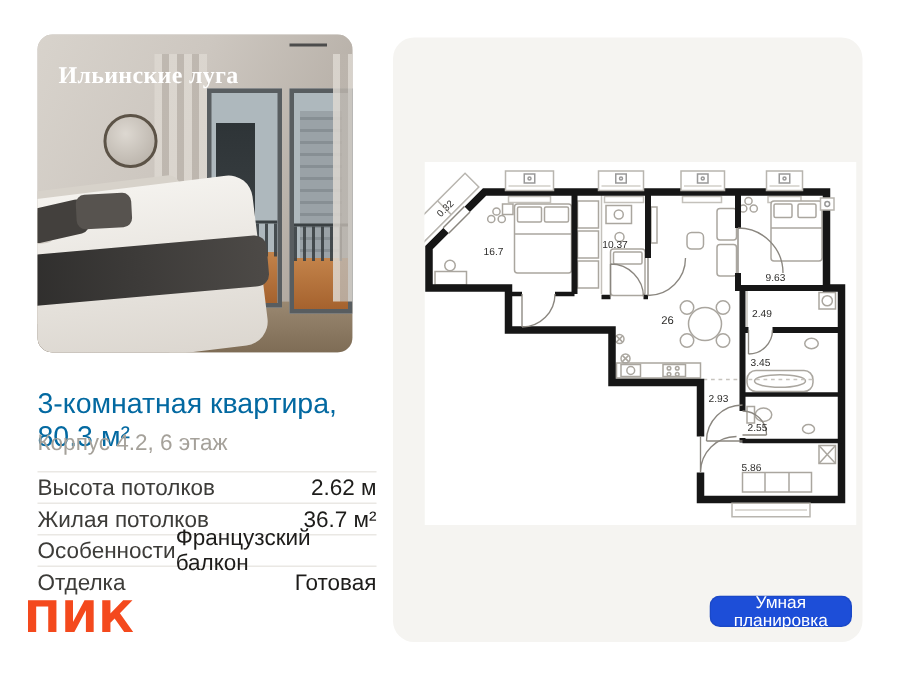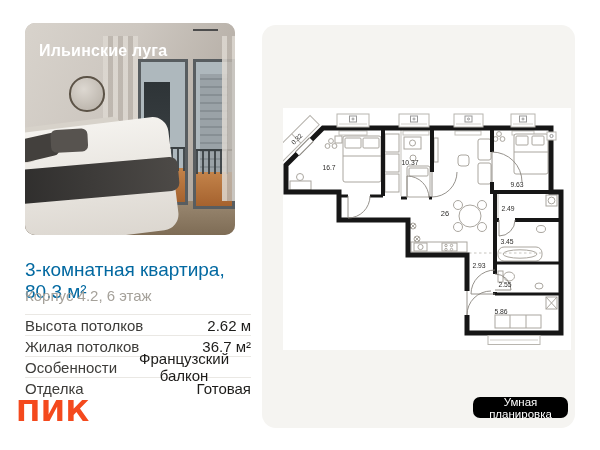--- a/index.html
+++ b/index.html
@@ -1,20 +1,20 @@
 <!DOCTYPE html>
 <html><head>
 <meta charset="utf-8">
 <style>
   html,body{margin:0;padding:0;}
   body{width:600px;height:450px;background:#ffffff;font-family:"Liberation Sans",sans-serif;position:relative;overflow:hidden;}
   .stage{position:absolute;inset:0;}
 
   
-  .photo-card{position:absolute;left:25px;top:23px;width:210px;height:212px;border-radius:10px;overflow:hidden;background:#c2bcb4;}
+  .photo-card{position:absolute;left:25px;top:23px;width:210px;height:212px;border-radius:10px;overflow:hidden;background:#c2bcb4;font-family:Liberation Serif, serif;}
   .ph-wall{position:absolute;left:0;top:0;right:0;height:84%;background:linear-gradient(115deg,#d8d3cc 0%,#cdc7c0 40%,#b9b2aa 75%,#a89f96 100%);}
   .ph-floor{position:absolute;left:0;bottom:0;right:0;height:16%;background:linear-gradient(180deg,#9a8871,#7e6c55);}
   .ph-rug{position:absolute;left:0;bottom:0;width:42%;height:9%;background:#8f8982;}
   .ph-curt{position:absolute;top:6%;height:78%;background:repeating-linear-gradient(90deg,#ddd8d1 0 5px,#bcb5ad 5px 10px);opacity:.85;}
   .ph-curt.c1{left:37%;width:17%;}
   .ph-curt.c2{right:0;width:6%;}
   .ph-win{position:absolute;top:17%;height:66%;border:3px solid #585d60;background:#aeb8bd;overflow:hidden;}
   .ph-win.w1{left:54%;width:21%;}
   .ph-win.w2{left:80%;width:17%;height:68%;}
   .ph-bldg-dark{position:absolute;left:6%;top:14%;width:58%;height:62%;background:linear-gradient(180deg,#2e3437,#3c4245);}
@@ -33,28 +33,28 @@
   .ph-blanket{position:absolute;left:-3%;top:34%;width:106%;height:30%;background:linear-gradient(90deg,#2c2b2a,#4d4a47);border-radius:8px;transform:rotate(2deg);}
   .ph-lights{position:absolute;right:8%;top:3%;width:12%;height:2px;background:#4c4c4c;}
   .project-label{position:absolute;left:14px;top:19px;color:#ffffff;font-size:16px;font-weight:bold;letter-spacing:.2px;}
 
   .title{position:absolute;left:25px;top:259px;width:230px;font-size:19px;font-weight:normal;color:#0369a1;}
   .subtitle{position:absolute;left:25px;top:287px;font-size:15px;color:#a5a19a;}
 
   .specs{position:absolute;left:25px;top:314px;width:226px;}
   .spec-row{display:flex;justify-content:space-between;align-items:center;height:20px;border-top:1px solid #eae8e4;font-size:15px;}
   .spec-label{color:#3d3c39;}
-  .spec-value{color:#1d1c1a;text-align:center;}
+  .spec-value{color:#1d1c1a;}
 
   .logo{position:absolute;left:16px;top:394px;font-family:"DejaVu Sans",sans-serif;font-weight:800;font-size:29px;color:#f4491d;letter-spacing:.5px;text-align:right;}
 
   
   .plan-panel{position:absolute;left:262px;top:25px;width:313px;height:403px;border-radius:14px;background:#f5f4f1;}
   .plan-svg{position:absolute;left:21px;top:83px;width:288px;height:242px;}
-  .smart-btn{position:absolute;right:7px;bottom:10px;width:95px;height:21px;border:1px solid rgba(0,0,0,.07);border-radius:7px;background:#000000;color:#ffffff;font-size:11.5px;font-family:"Liberation Sans",sans-serif;display:flex;align-items:center;justify-content:center;padding:0;cursor:pointer;}
+  .smart-btn{position:absolute;right:7px;bottom:10px;width:95px;height:21px;border:1px solid rgba(0,0,0,.07);border-radius:7px;background:#1d4ed8;color:#ffffff;font-size:11.5px;font-family:"Liberation Sans",sans-serif;display:flex;align-items:center;justify-content:center;padding:0;cursor:pointer;}
 </style>
 </head>
 <body>
 
 <div class="stage">
 
   <div class="photo-card">
     <div class="ph-wall"></div>
     <div class="ph-floor"></div>
     <div class="ph-rug"></div>

